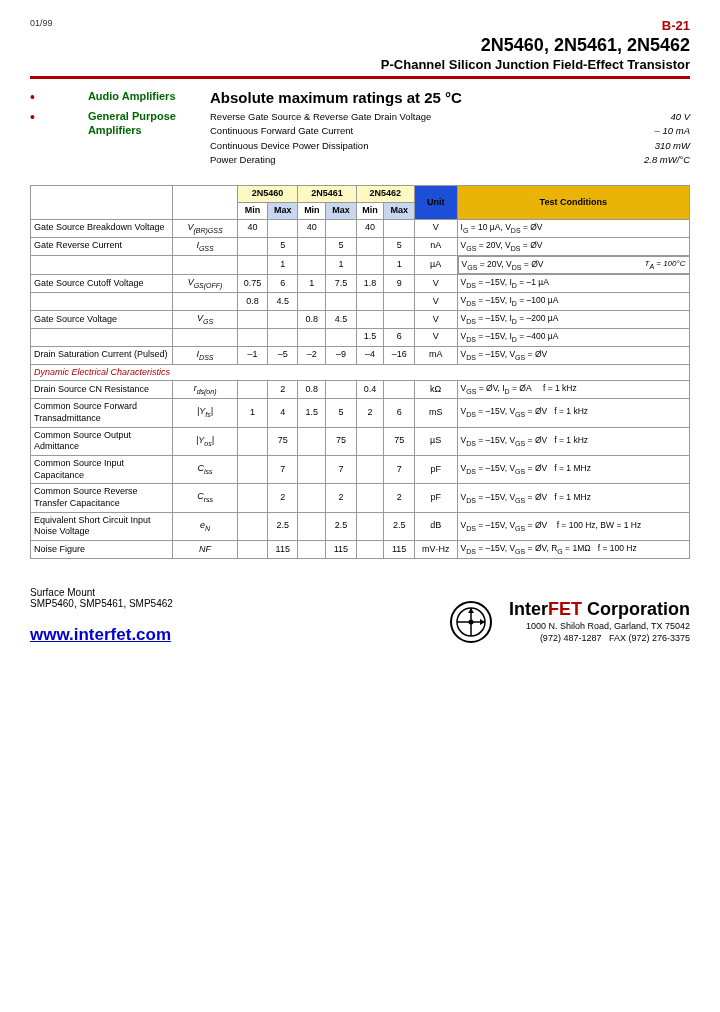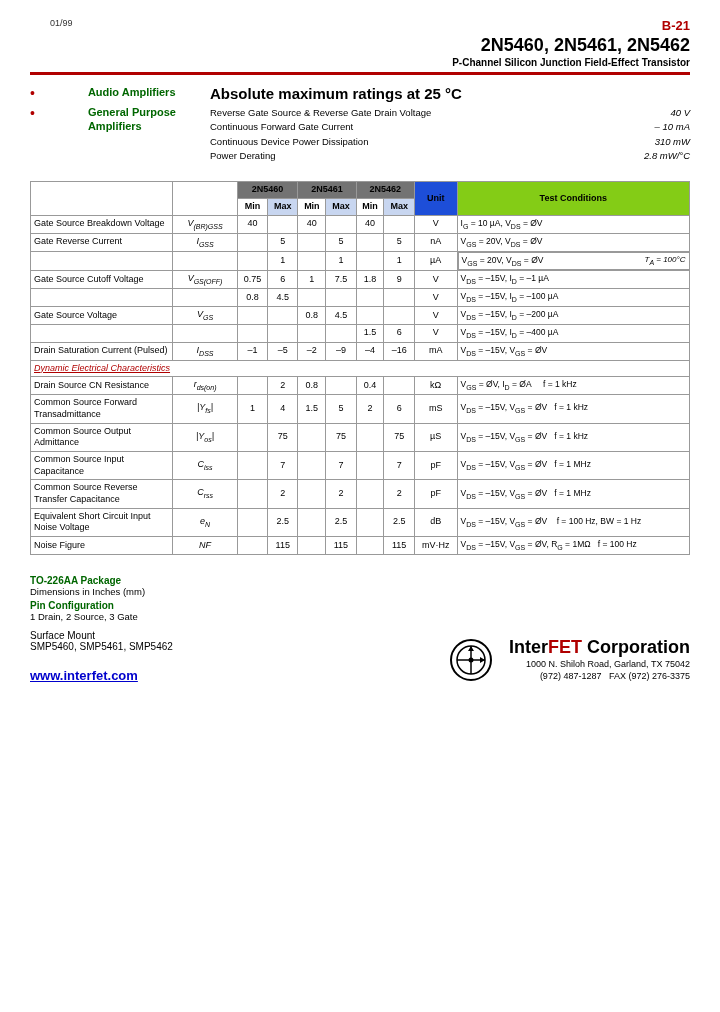--- a/index.html
+++ b/index.html
@@ -19,21 +19,20 @@
       padding: 18px 30px 20px 30px;
       position: relative;
     }
 
     
     .header-top {
       display: flex;
       justify-content: space-between;
       align-items: flex-start;
       margin-bottom: 2px;
-      margin-left: 20px;
     }
     .header-date {
       font-size: 9px;
       color: #333;
     }
     .header-page {
       font-size: 13px;
       font-weight: bold;
       color: #b00000;
     }
@@ -41,21 +40,21 @@
     .title-block {
       text-align: right;
       margin-bottom: 2px;
     }
     .part-numbers {
       font-size: 18px;
       font-weight: bold;
       color: #000;
     }
     .part-subtitle {
-      font-size: 10px;
+      font-size: 13px;
       font-weight: bold;
       color: #000;
       margin-top: 1px;
     }
 
     .red-line {
       height: 3px;
       background: #b00000;
       margin: 4px 0 10px 0;
     }
@@ -144,40 +143,39 @@
     .main-table td.left-col {
       text-align: left;
       min-width: 100px;
       max-width: 115px;
     }
     .main-table td.sym-col {
       font-style: italic;
       min-width: 52px;
     }
     .main-table th.header-device {
-      background: #737373;
+      background: #fef9c3;
       font-weight: bold;
     }
     .main-table th.header-tc {
-      background: #84cc16;
+      background: #eab308;
       font-weight: bold;
     }
     .main-table th.sub-header {
       font-weight: bold;
       background: #fff;
     }
     .section-row td {
       background: #fff;
       font-style: italic;
       color: #b00000;
       font-size: 9px;
       text-align: left;
       border: 1px solid #999;
       padding: 2px 3px;
-      text-decoration: underline;
     }
     .main-table td.tc-col {
       text-align: left;
       font-size: 8.5px;
       min-width: 120px;
     }
 
     
     .bottom-section {
       margin-top: 20px;
@@ -194,21 +192,21 @@
       font-size: 10px;
     }
     .package-info .pin-title {
       font-weight: bold;
       color: #006600;
       font-size: 10px;
       margin-top: 3px;
     }
 
     .website {
-      font-size: 13px;
+      font-size: 17px;
       font-weight: bold;
       color: #0000cc;
       text-decoration: underline;
       margin-top: 10px;
     }
 
     .logo-block {
       display: flex;
       align-items: center;
       gap: 16px;
@@ -501,26 +499,20 @@
         <td></td>
         <td>115</td>
         <td>mV·Hz</td>
         <td class="tc-col">V<sub>DS</sub> = –15V, V<sub>GS</sub> = ØV, R<sub>G</sub> = 1MΩ &nbsp; f = 100 Hz</td>
       </tr>
     </tbody>
   </table>
 
   <div class="bottom-section">
     <div class="left-info-block">
-      <div class="package-info">
-        <div class="pkg-title">TO-226AA Package</div>
-        <div>Dimensions in Inches (mm)</div>
-        <div class="pin-title">Pin Configuration</div>
-        <div>1 Drain, 2 Source, 3 Gate</div>
-      </div>
       <div style="margin-top: 8px;">
         <div class="sm-title">Surface Mount</div>
         <div>SMP5460, SMP5461, SMP5462</div>
       </div>
       <div class="website" style="margin-top:16px;">www.interfet.com</div>
     </div>
 
     <div class="right-logo-block">
       <div class="logo-block">
 

